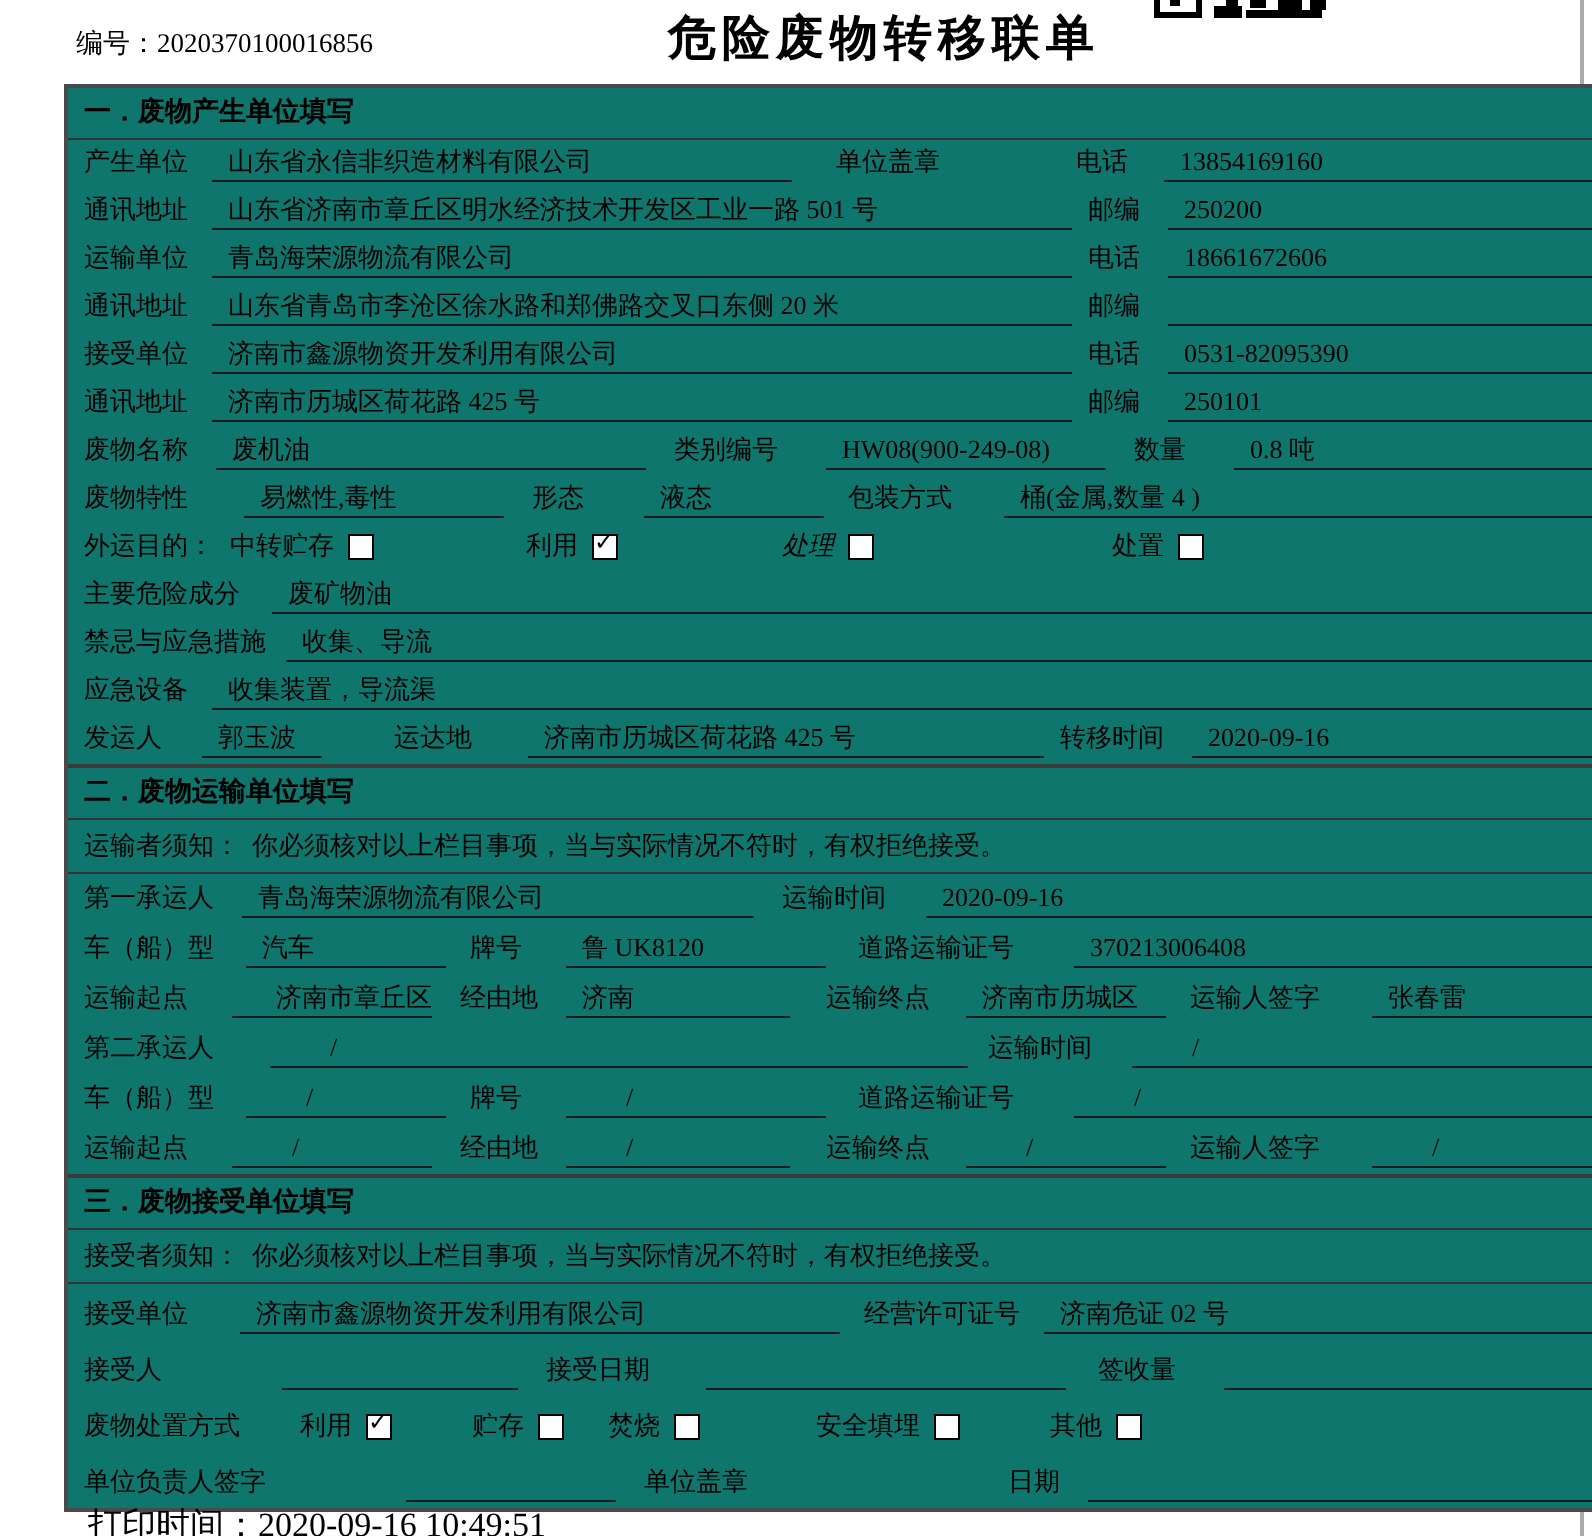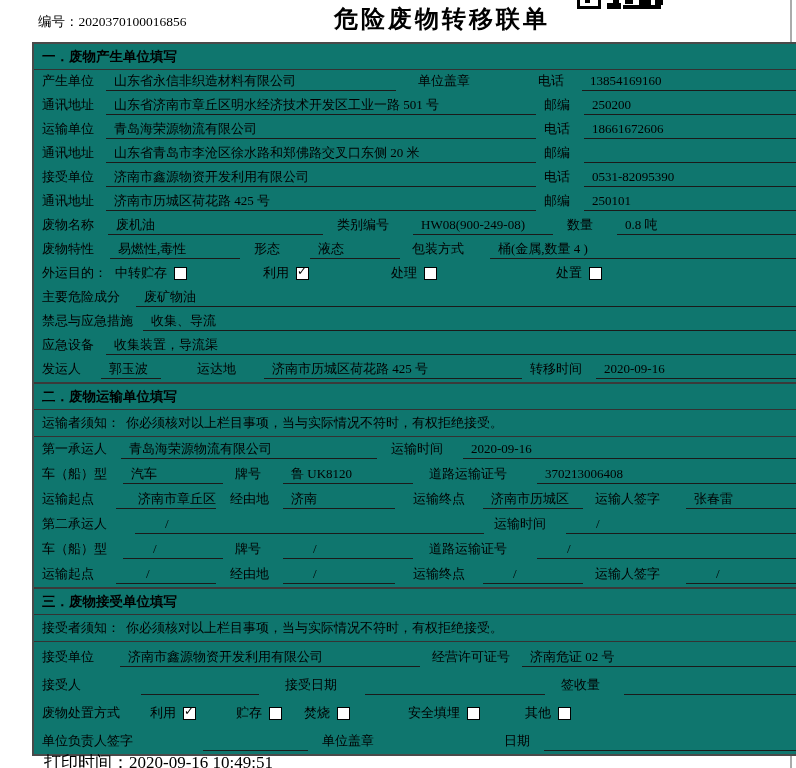--- a/index.html
+++ b/index.html
@@ -131,37 +131,37 @@
       <div class="frow">
         <span class="lab">废物名称</span>
         <span class="fld" style="width: 215px; margin-left: 14px;">废机油</span>
         <span class="lab" style="margin-left: 14px;">类别编号</span>
         <span class="fld" style="width: 140px; margin-left: 24px;">HW08(900-249-08)</span>
         <span class="lab" style="margin-left: 14px;">数量</span>
         <span class="fld grow" style="margin-left: 24px;">0.8 吨</span>
       </div>
       <div class="frow">
         <span class="lab">废物特性</span>
-        <span class="fld" style="width: 130px; margin-left: 16px;">易燃性,毒性</span>
+        <span class="fld" style="width: 130px; margin-left: 28px;">易燃性,毒性</span>
         <span class="lab" style="margin-left: 14px;">形态</span>
         <span class="fld" style="width: 90px; margin-left: 30px;">液态</span>
         <span class="lab" style="margin-left: 12px;">包装方式</span>
         <span class="fld grow" style="margin-left: 26px;">桶(金属,数量 4 )</span>
       </div>
       <div class="frow">
         <span class="lab">外运目的：</span>
         <span class="chk" style="margin-left: 8px;">
           <span class="chk-lab">中转贮存</span>
           <span class="chk-box"></span>
         </span>
         <span class="chk" style="margin-left: 76px;">
           <span class="chk-lab">利用</span>
           <span class="chk-box on"></span>
         </span>
-        <span class="chk" style="margin-left: 82px;">
+        <span class="chk" style="margin-left: 82px; font-style: italic;">
           <span class="chk-lab">处理</span>
           <span class="chk-box"></span>
         </span>
         <span class="chk" style="margin-left: 119px;">
           <span class="chk-lab">处置</span>
           <span class="chk-box"></span>
         </span>
       </div>
       <div class="frow">
         <span class="lab">主要危险成分</span>
@@ -247,21 +247,21 @@
       </div>
       <div class="frow">
         <span class="lab">接受单位</span>
         <span class="fld" style="width: 300px; margin-left: 26px;">济南市鑫源物资开发利用有限公司</span>
         <span class="lab" style="margin-left: 12px;">经营许可证号</span>
         <span class="fld grow" style="margin-left: 12px;">济南危证 02 号</span>
       </div>
       <div class="frow">
         <span class="lab">接受人</span>
         <span class="fld" style="width: 118px; margin-left: 60px;">&nbsp;</span>
-        <span class="lab" style="margin-left: 26px;">接受日期</span>
+        <span class="lab" style="margin-left: 14px;">接受日期</span>
         <span class="fld" style="width: 180px; margin-left: 28px;">&nbsp;</span>
         <span class="lab" style="margin-left: 16px;">签收量</span>
         <span class="fld grow" style="margin-left: 24px;">&nbsp;</span>
       </div>
       <div class="frow">
         <span class="lab">废物处置方式</span>
         <span class="chk" style="margin-left: 30px;">
           <span class="chk-lab">利用</span>
           <span class="chk-box on"></span>
         </span>

